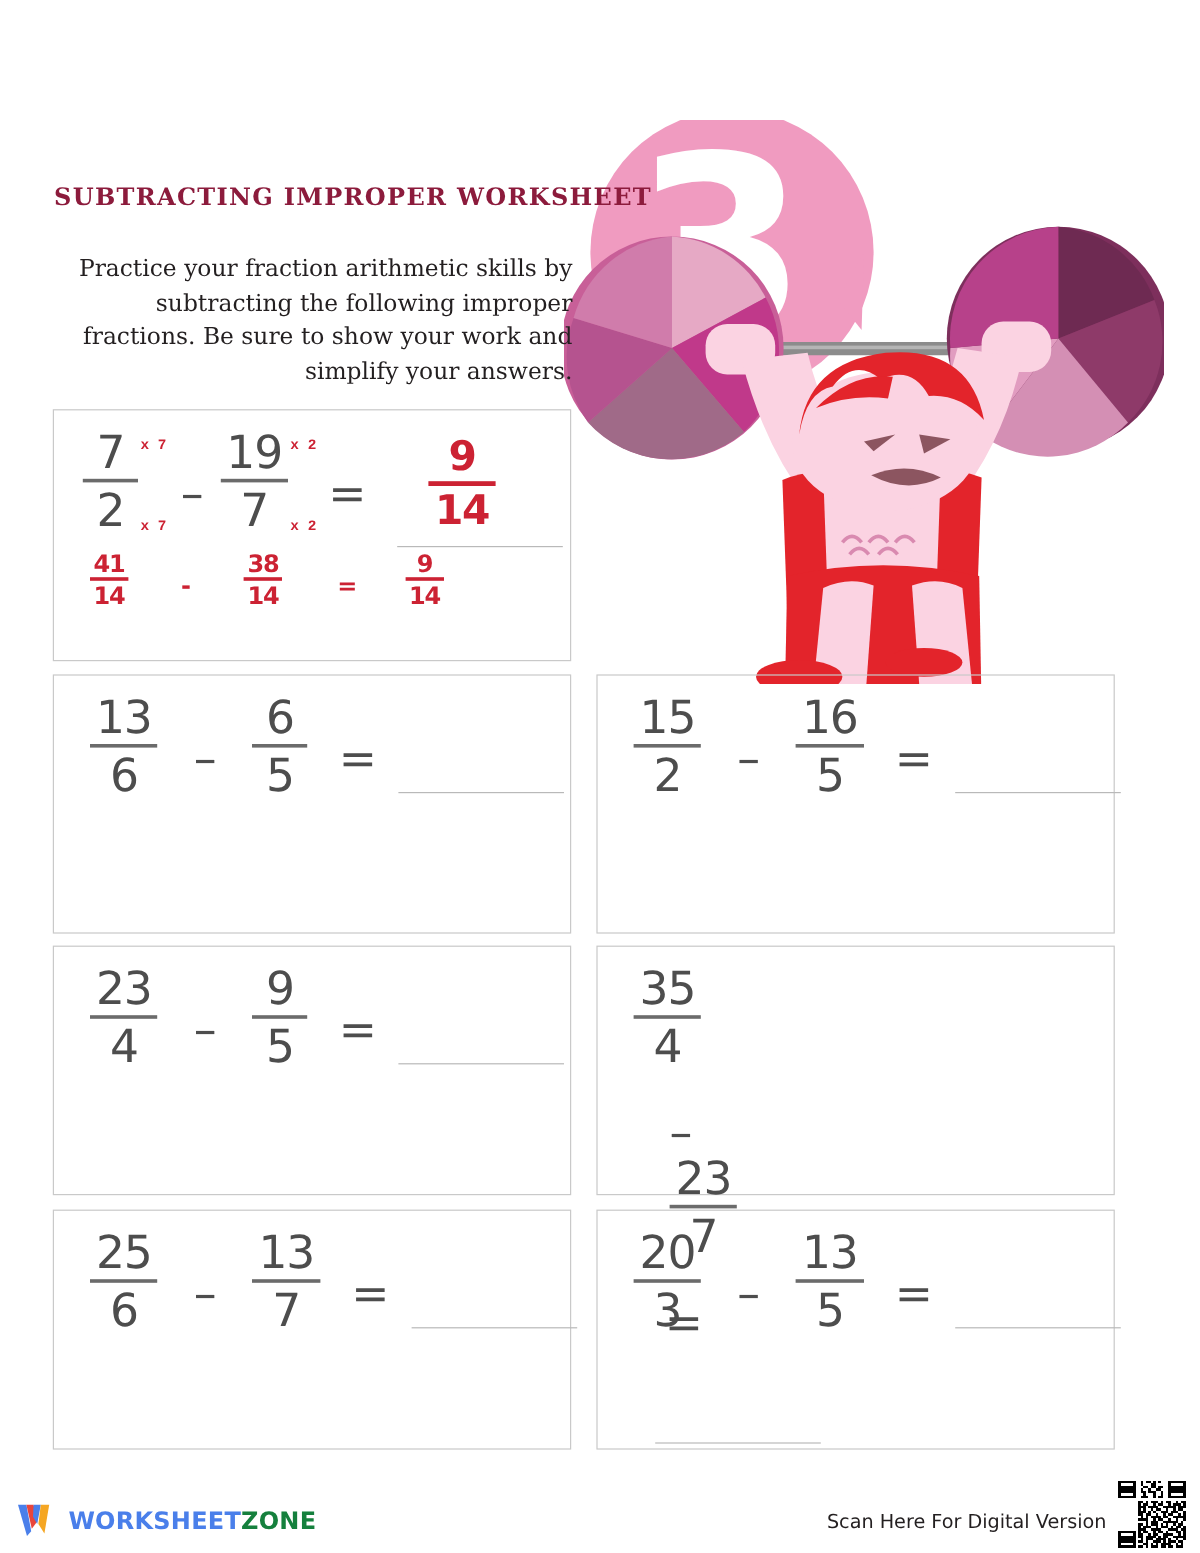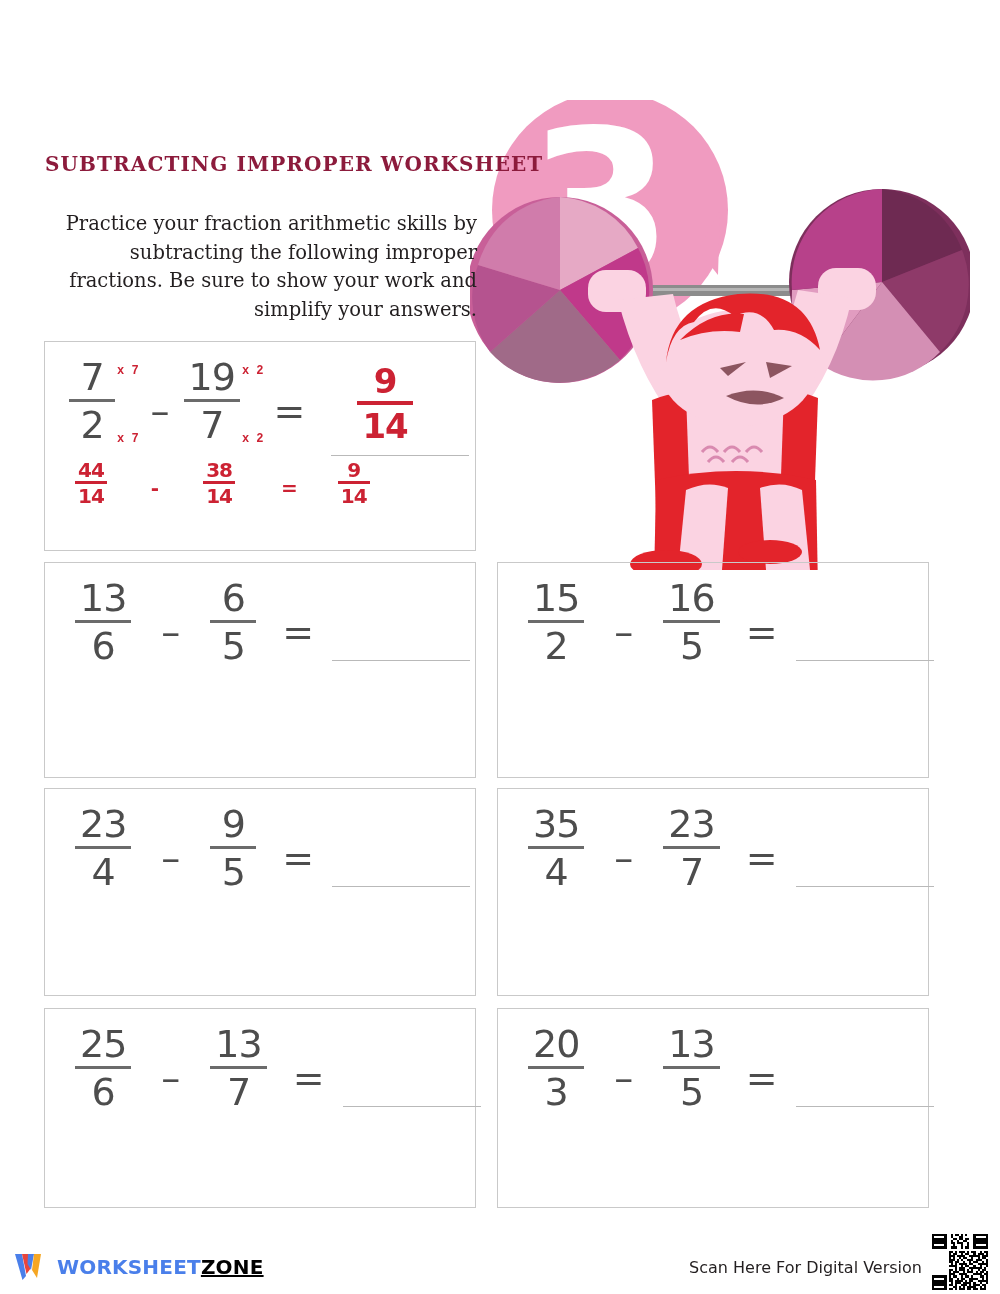--- a/index.html
+++ b/index.html
@@ -211,21 +211,21 @@
     height: 30px;
   }
   .logo-text {
     font-family: "DejaVu Sans", sans-serif;
     font-weight: bold;
     font-size: 20px;
     letter-spacing: 0.2px;
     white-space: nowrap;
   }
   .logo-text .ws { color: #4a7fea; }
-  .logo-text .zn { color: #000000; text-decoration: underline; }
+  .logo-text .zn { color: #15803d; }
 
   .scan-text {
     position: absolute;
     right: 78px;
     top: 1258px;
     font-family: "DejaVu Sans", sans-serif;
     font-size: 16px;
     color: #231f20;
     white-space: nowrap;
   }
@@ -332,21 +332,21 @@
           <span class="num">9</span>
           <span class="bar"></span>
           <span class="den">14</span>
         </div>
         <div class="ans-line" style="bottom:-6px;"></div>
       </div>
     </div>
 
     <div class="work-row" style="padding-left:30px;">
       <div class="frac small">
-        <span class="num">44</span>
+        <span class="num">41</span>
         <span class="bar"></span>
         <span class="den">14</span>
       </div>
       <div class="op small" style="margin-left:44px;">-</div>
       <div class="frac small" style="margin-left:44px;">
         <span class="num">38</span>
         <span class="bar"></span>
         <span class="den">14</span>
       </div>
       <div class="op small" style="margin-left:46px;">=</div>
@@ -412,21 +412,21 @@
         <span class="den">5</span>
       </div>
       <div class="op" style="margin-left:26px;">=</div>
       <div class="ans-slot" style="margin-left:10px;">
         <div class="ans-line"></div>
       </div>
     </div>
   </div>
 
   <div class="box p3">
-    <div class="eq" style="padding-left:30px;">
+    <div class="eq" style="padding-left:30px;flex-direction:column;">
       <div class="frac">
         <span class="num">35</span>
         <span class="bar"></span>
         <span class="den">4</span>
       </div>
       <div class="op minus" style="margin-left:30px;">–</div>
       <div class="frac" style="margin-left:30px;">
         <span class="num">23</span>
         <span class="bar"></span>
         <span class="den">7</span>

